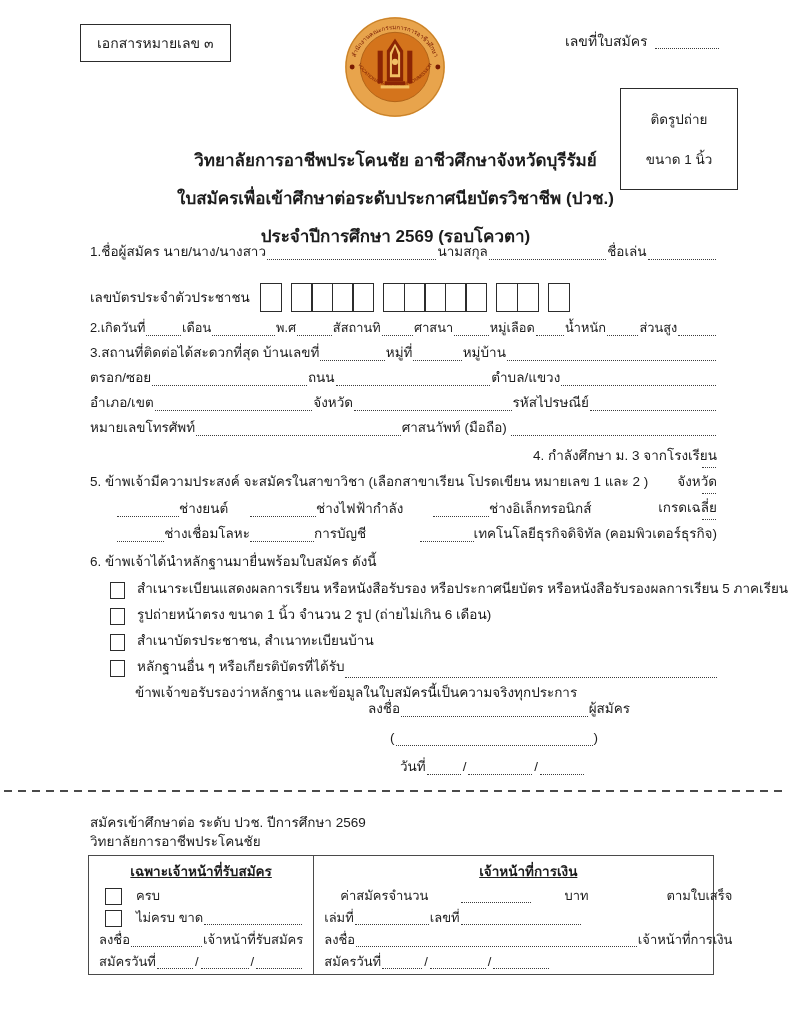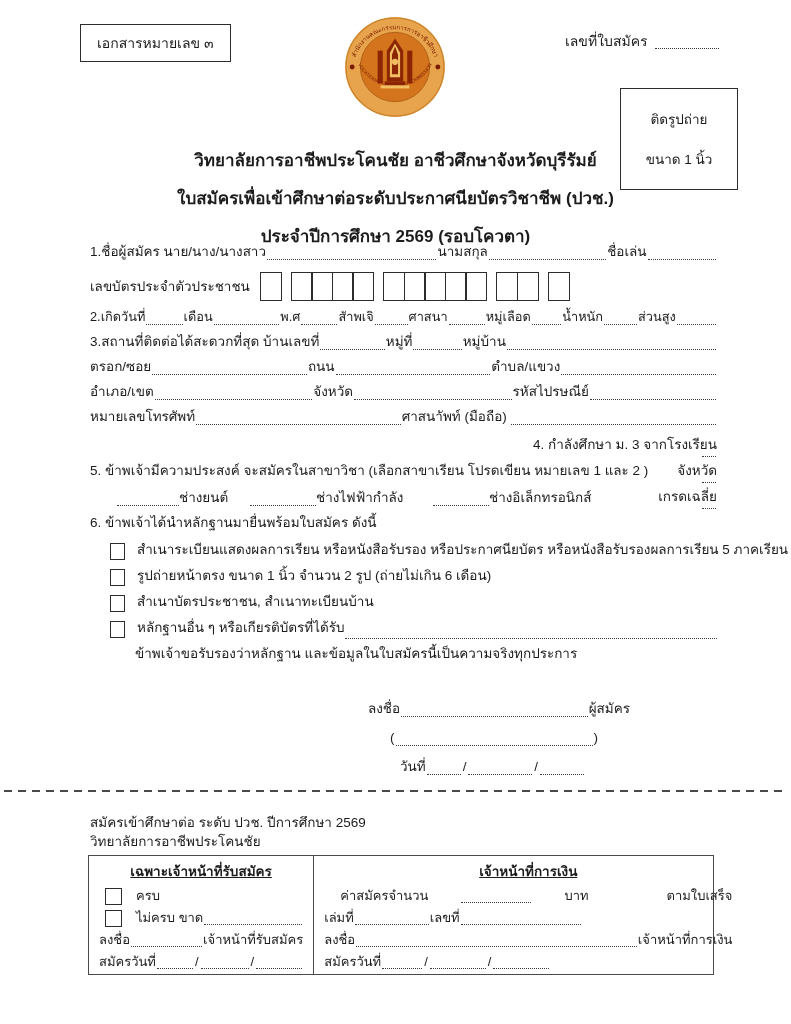--- a/index.html
+++ b/index.html
@@ -105,21 +105,21 @@
 </div>
 
 <div class="abs title">
   <div>วิทยาลัยการอาชีพประโคนชัย อาชีวศึกษาจังหวัดบุรีรัมย์</div>
   <div>ใบสมัครเพื่อเข้าศึกษาต่อระดับประกาศนียบัตรวิชาชีพ (ปวช.)</div>
   <div>ประจำปีการศึกษา 2569 (รอบโควตา)</div>
 </div>
 
 <div class="abs form">
 
-  <div class="row" style="height:20px;margin-bottom:7px;">
+  <div class="row" style="height:20px;margin-bottom:18px;">
     <span class="lbl fx">1.ชื่อผู้สมัคร นาย/นาง/นางสาว</span>
     <span class="dots" style="flex:2.6"></span>
     <span class="lbl fx">นามสกุล</span>
     <span class="dots" style="flex:1.8"></span>
     <span class="lbl fx">ชื่อเล่น</span>
     <span class="dots" style="flex:1.05"></span>
   </div>
 
   <div class="idrow">
     <span class="lbl">เลขบัตรประจำตัวประชาชน</span>
@@ -150,21 +150,21 @@
     </span>
   </div>
 
   <div class="row small" style="margin-bottom:3px;">
     <span class="lbl fx">2.เกิดวันที่</span>
     <span class="dots" style="flex:.55"></span>
     <span class="lbl fx">เดือน</span>
     <span class="dots" style="flex:1.0"></span>
     <span class="lbl fx">พ.ศ</span>
     <span class="dots" style="flex:.55"></span>
-    <span class="lbl fx">สัาพเจิ</span>
+    <span class="lbl fx">สัสถานทิ</span>
     <span class="dots" style="flex:.5"></span>
     <span class="lbl fx">ศาสนา</span>
     <span class="dots" style="flex:.55"></span>
     <span class="lbl fx">หมู่เลือด</span>
     <span class="dots" style="flex:.45"></span>
     <span class="lbl fx">น้ำหนัก</span>
     <span class="dots" style="flex:.5"></span>
     <span class="lbl fx">ส่วนสูง</span>
     <span class="dots" style="flex:.6"></span>
   </div>
@@ -224,20 +224,34 @@
     <span class="bcol" style="width:183px;">
       <span class="dots" style="width:66px;"></span>
       <span class="lbl">ช่างไฟฟ้ากำลัง</span>
     </span>
     <span class="bcol">
       <span class="dots" style="width:56px;"></span>
       <span class="lbl">ช่างอิเล็กทรอนิกส์</span>
     </span>
   </div>
 
+  <div class="branch-row" style="margin-bottom:6px;">
+    <span class="bcol" style="width:133px;">
+      <span class="dots" style="width:58px;"></span>
+      <span class="lbl">ช่างเชื่อมโลหะ</span>
+    </span>
+    <span class="bcol" style="width:183px;">
+      <span class="dots" style="width:64px;"></span>
+      <span class="lbl">การบัญชี</span>
+    </span>
+    <span class="bcol">
+      <span class="dots" style="width:54px;"></span>
+      <span class="lbl">เทคโนโลยีธุรกิจดิจิทัล (คอมพิวเตอร์ธุรกิจ)</span>
+    </span>
+  </div>
 
   <div class="row" style="margin-bottom:5px;">
     <span class="lbl">6. ข้าพเจ้าได้นำหลักฐานมายื่นพร้อมใบสมัคร ดังนี้</span>
   </div>
 
   <div class="cbrow small">
     <span class="cb"></span>
     <span class="lbl">สำเนาระเบียนแสดงผลการเรียน หรือหนังสือรับรอง หรือประกาศนียบัตร หรือหนังสือรับรองผลการเรียน 5 ภาคเรียน</span>
   </div>
   <div class="cbrow">

